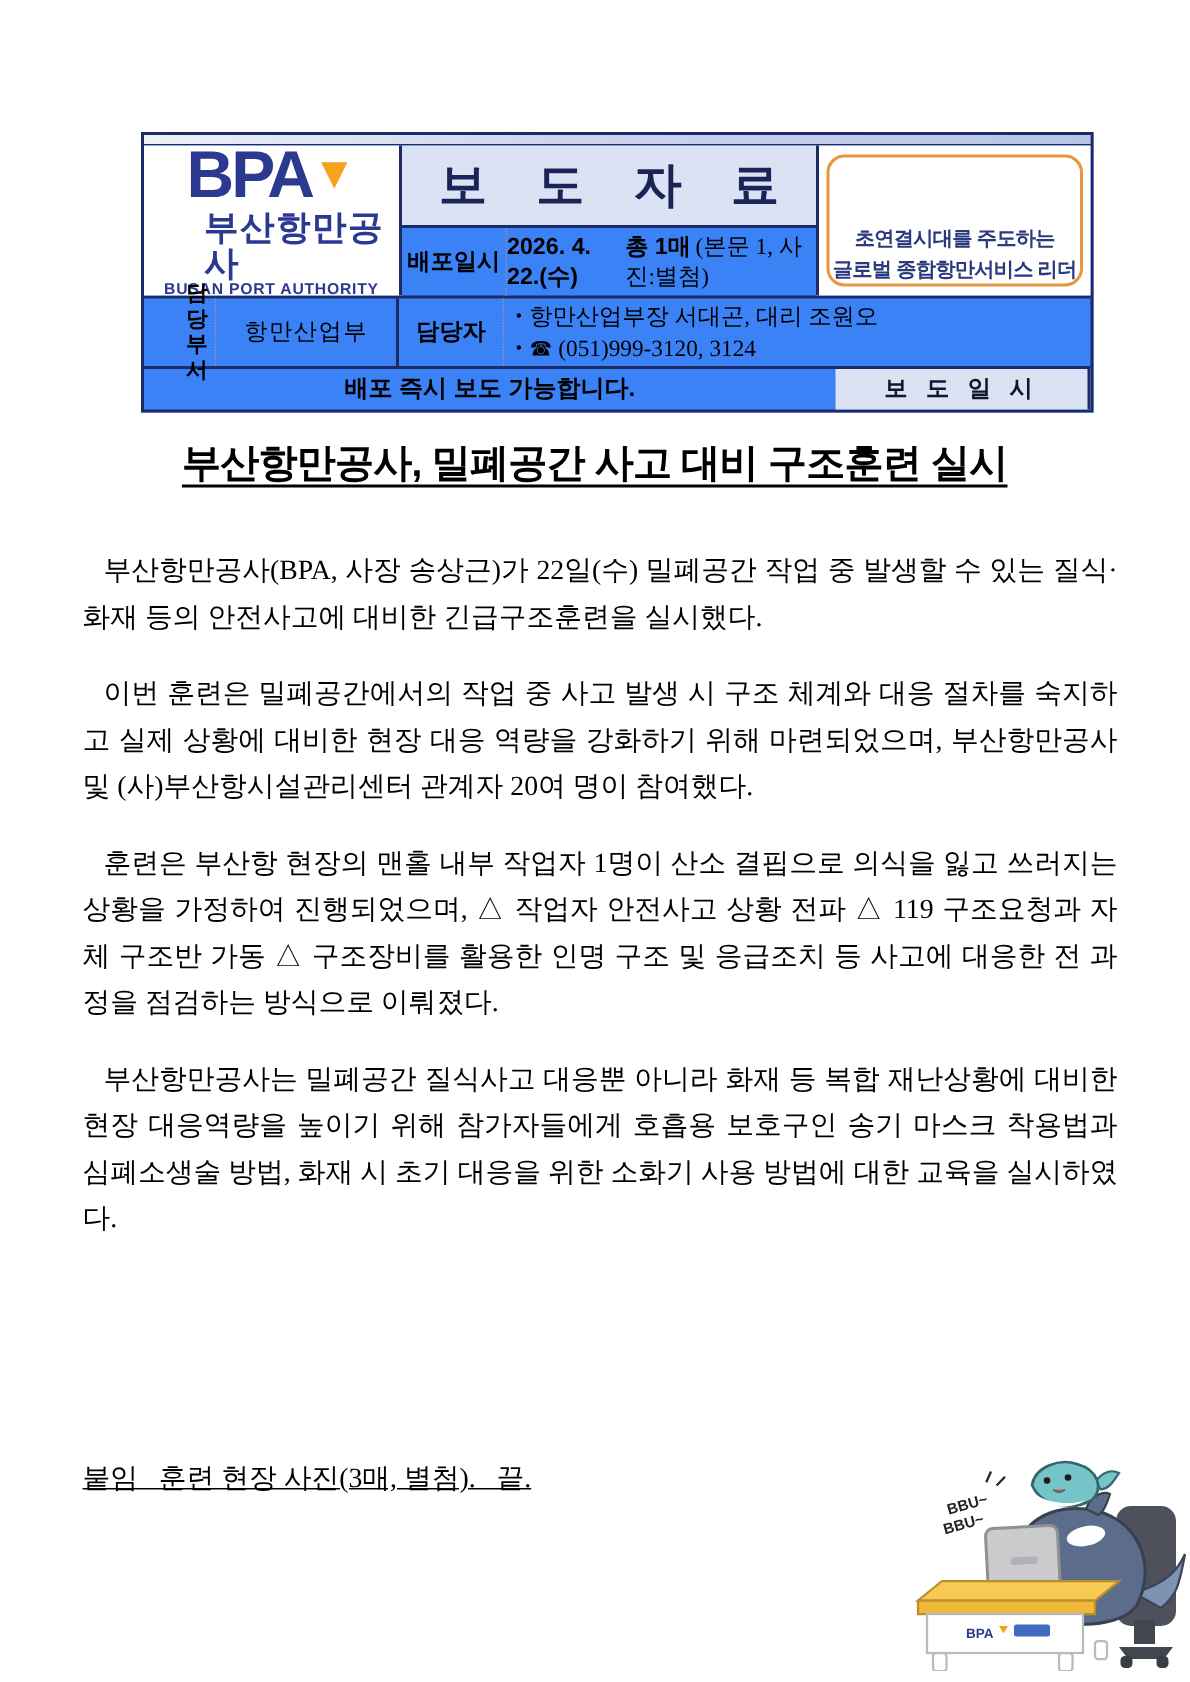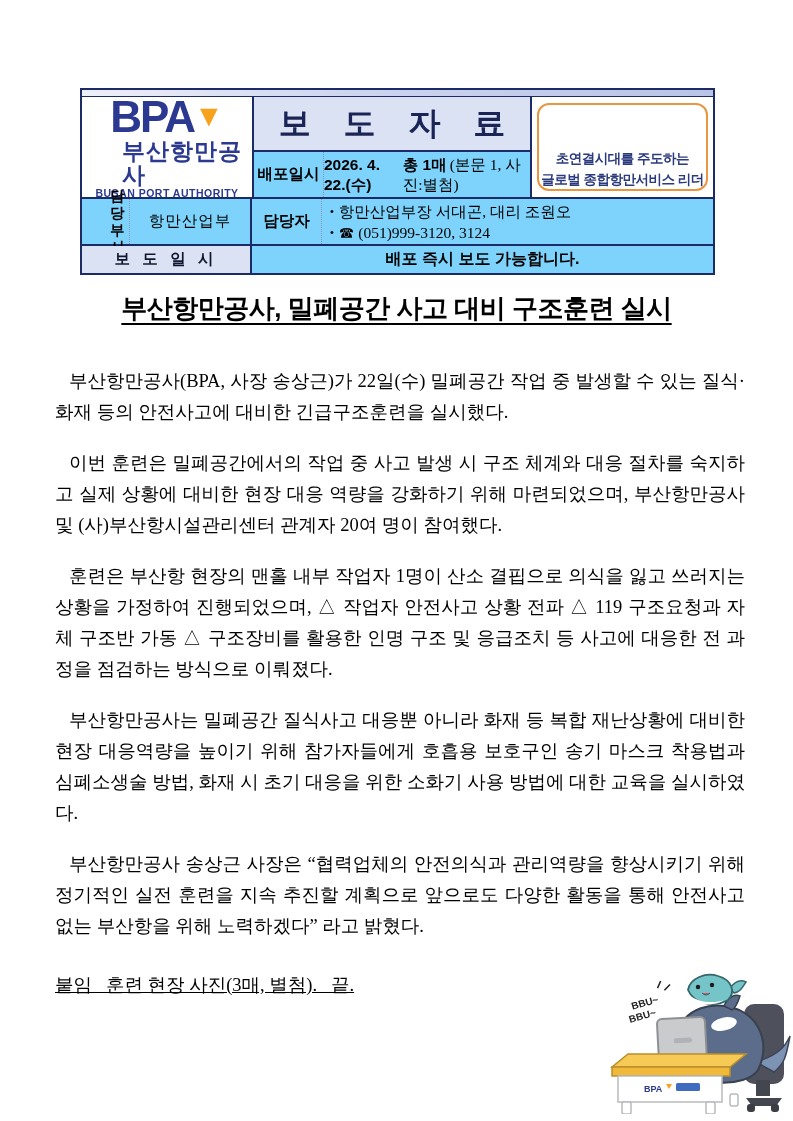--- a/index.html
+++ b/index.html
@@ -2,22 +2,22 @@
 <html lang="ko"><head>
 <meta charset="utf-8">
 <style>
   html,body{margin:0;padding:0;}
   body{
     width:793px;height:1121px;background:#ffffff;position:relative;overflow:hidden;
     font-family:"Liberation Sans", sans-serif;color:#000;
   }
   
   .masthead{
-    position:absolute;left:80px;top:88px;width:635px;
-    border:2.5px solid #1c2a66;box-sizing:border-box;background:#7dd3fc;
+    position:absolute;left:94px;top:88px;width:635px;
+    border:2.5px solid #1c2a66;box-sizing:border-box;background:#3b82f6;
   }
   .spacer-row{height:6px;background:linear-gradient(to right,#eef0f8 0%,#ccd4ee 45%,#b9c3e6 100%);border-bottom:1px solid #1c2a66;}
   .m-row{display:flex;}
   .row1{height:100px;}
   .cell{box-sizing:border-box;}
   .logo-cell{width:172px;border-right:2px solid #1c2a66;display:flex;flex-direction:column;align-items:center;justify-content:center;background:#fff;}
   .logo-bpa{font-size:44px;font-weight:800;color:#2b3990;letter-spacing:-2px;line-height:40px;font-family:"Liberation Sans",sans-serif;}
   .logo-tri{color:#f6a21d;font-size:30px;vertical-align:6px;letter-spacing:0;}
   .logo-kr{font-size:23px;font-weight:800;color:#2b3990;letter-spacing:1px;line-height:24px;margin-top:2px;margin-left:40px;}
   .logo-en{font-size:10.5px;font-weight:800;color:#2b3990;letter-spacing:0.5px;}
@@ -103,33 +103,32 @@
     </div>
     <div class="cell dept-val">항만산업부</div>
     <div class="cell contact-label">담당자</div>
     <div class="cell contact-val">
       <span><span class="bullet">•</span><span>항만산업부장 서대곤, 대리 조원오</span></span>
       <span><span class="bullet">•</span><span>☎</span> <span>(051)999-3120, 3124</span></span>
     </div>
   </div>
 
   <div class="m-row row3">
+    <div class="cell rt-val">배포 즉시 보도 가능합니다.</div>
     <div class="cell rt-label">보 도 일 시</div>
-    <div class="cell rt-val">배포 즉시 보도 가능합니다.</div>
   </div>
 </div>
 
 <div class="headline">부산항만공사, 밀폐공간 사고 대비 구조훈련 실시</div>
 
 <div class="body-text">
   <p>부산항만공사(BPA, 사장 송상근)가 22일(수) 밀폐공간 작업 중 발생할 수 있는 질식·화재 등의 안전사고에 대비한 긴급구조훈련을 실시했다.</p>
   <p>이번 훈련은 밀폐공간에서의 작업 중 사고 발생 시 구조 체계와 대응 절차를 숙지하고 실제 상황에 대비한 현장 대응 역량을 강화하기 위해 마련되었으며, 부산항만공사 및 (사)부산항시설관리센터 관계자 20여 명이 참여했다.</p>
   <p>훈련은 부산항 현장의 맨홀 내부 작업자 1명이 산소 결핍으로 의식을 잃고 쓰러지는 상황을 가정하여 진행되었으며, △ 작업자 안전사고 상황 전파 △ 119 구조요청과 자체 구조반 가동 △ 구조장비를 활용한 인명 구조 및 응급조치 등 사고에 대응한 전 과정을 점검하는 방식으로 이뤄졌다.</p>
   <p>부산항만공사는 밀폐공간 질식사고 대응뿐 아니라 화재 등 복합 재난상황에 대비한 현장 대응역량을 높이기 위해 참가자들에게 호흡용 보호구인 송기 마스크 착용법과 심폐소생술 방법, 화재 시 초기 대응을 위한 소화기 사용 방법에 대한 교육을 실시하였다.</p>
-  <p>부산항만공사 송상근 사장은 “협력업체의 안전의식과 관리역량을 향상시키기 위해 정기적인 실전 훈련을 지속 추진할 계획으로 앞으로도 다양한 활동을 통해 안전사고 없는 부산항을 위해 노력하겠다” 라고 밝혔다.</p>
 </div>
 
 <div class="attachment">붙임   훈련 현장 사진(3매, 별첨).   끝.</div>
 
 <svg class="mascot" width="186" height="148" viewBox="0 0 186 148">
 
   <g>
     <rect x="138" y="38" width="40" height="80" rx="10" fill="#4e515c"></rect>
     <rect x="150" y="114" width="14" height="16" fill="#44464f"></rect>
     <path d="M140,132 L176,132 L170,140 L146,140 Z" fill="#44464f"></path>

